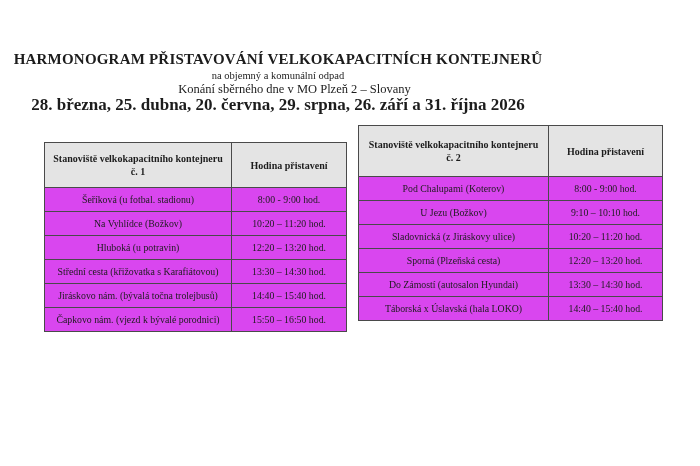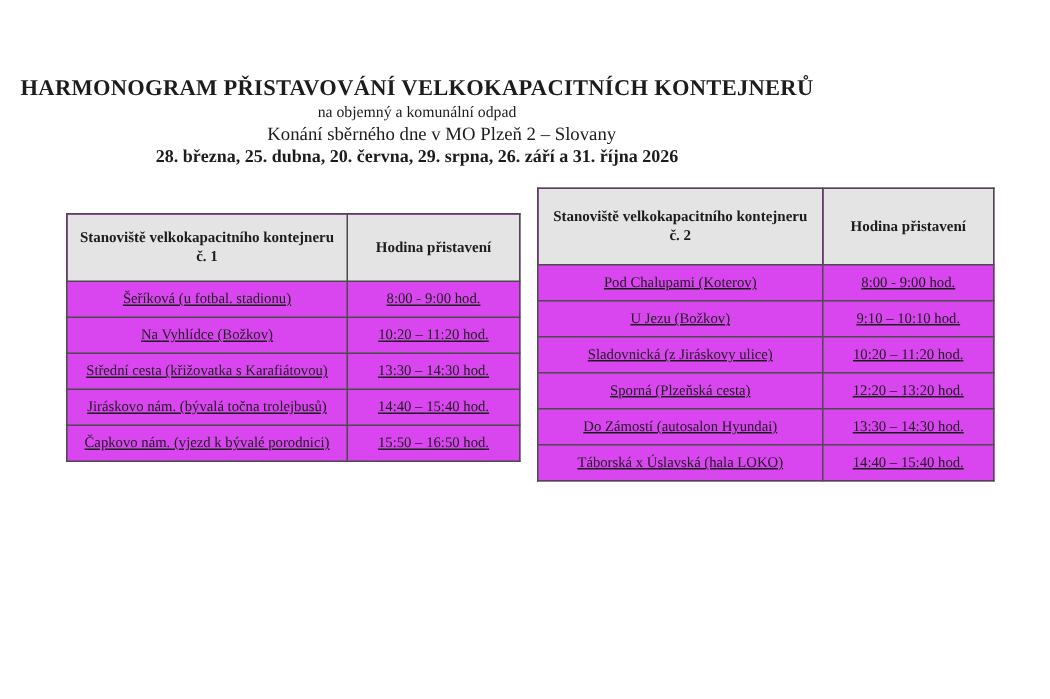--- a/index.html
+++ b/index.html
@@ -32,21 +32,21 @@
   .doc-subtitle {
     font-size: 10.5px;
     line-height: 13px;
   }
   .doc-event-line {
     font-size: 12.5px;
     line-height: 15px;
     padding-left: 33px;
   }
   .doc-dates-line {
-    font-size: 12px;
+    font-size: 17px;
     font-weight: bold;
     line-height: 15px;
   }
   table.sched {
     position: absolute;
     border-collapse: collapse;
     table-layout: fixed;
     background: #d946ef;
   }
   table.table-1 { left: 44px;  top: 142px; width: 292px; }
@@ -70,21 +70,20 @@
 
   table.table-1 .col-loc  { width: 182px; }
   table.table-1 .col-time { width: 110px; }
   table.table-2 .col-loc  { width: 185px; }
   table.table-2 .col-time { width: 109px; }
 
   table.sched td {
     font-size: 9.8px;
     height: 23px;
     white-space: nowrap;
-    text-decoration: underline;
   }
   td.time { white-space: pre; }
 </style>
 </head>
 <body>
 
 <div class="page">
 
   <div class="doc-header">
     <div class="doc-title">HARMONOGRAM PŘISTAVOVÁNÍ VELKOKAPACITNÍCH KONTEJNERŮ</div>
@@ -104,20 +103,24 @@
       </tr>
     </thead>
     <tbody>
       <tr>
         <td class="loc">Šeříková (u fotbal. stadionu)</td>
         <td class="time">8:00  - 9:00 hod.</td>
       </tr>
       <tr>
         <td class="loc">Na Vyhlídce (Božkov)</td>
         <td class="time">10:20 – 11:20 hod.</td>
+      </tr>
+      <tr>
+        <td class="loc">Hluboká (u potravin)</td>
+        <td class="time">12:20 – 13:20 hod.</td>
       </tr>
       <tr>
         <td class="loc">Střední cesta (křižovatka s Karafiátovou)</td>
         <td class="time">13:30 – 14:30 hod.</td>
       </tr>
       <tr>
         <td class="loc">Jiráskovo nám. (bývalá točna trolejbusů)</td>
         <td class="time">14:40 – 15:40 hod.</td>
       </tr>
       <tr>

